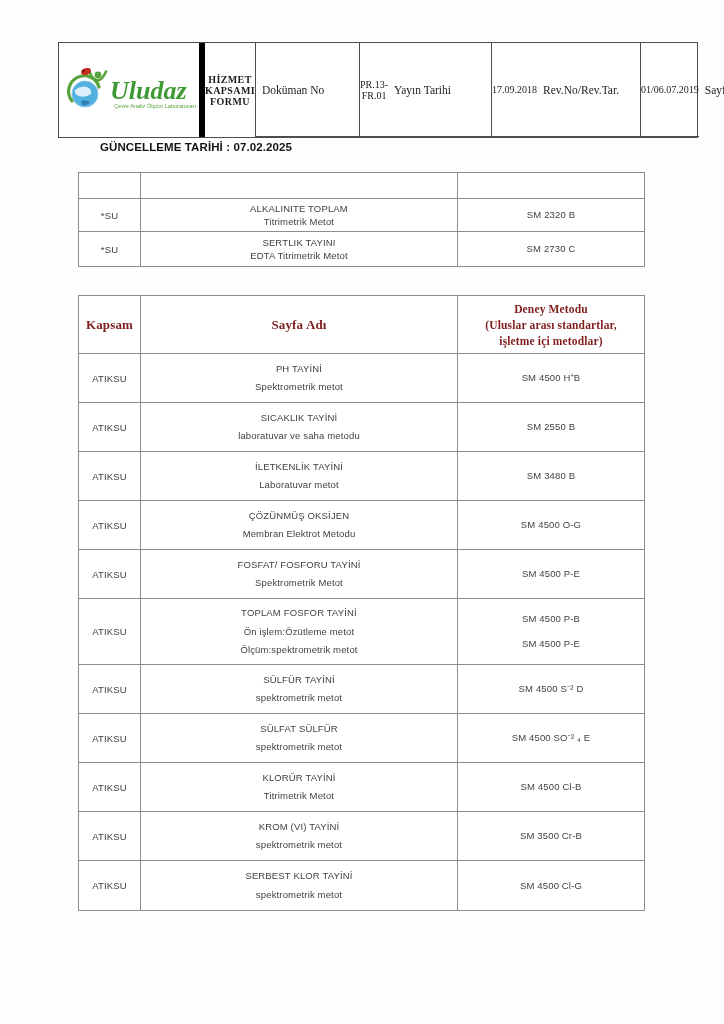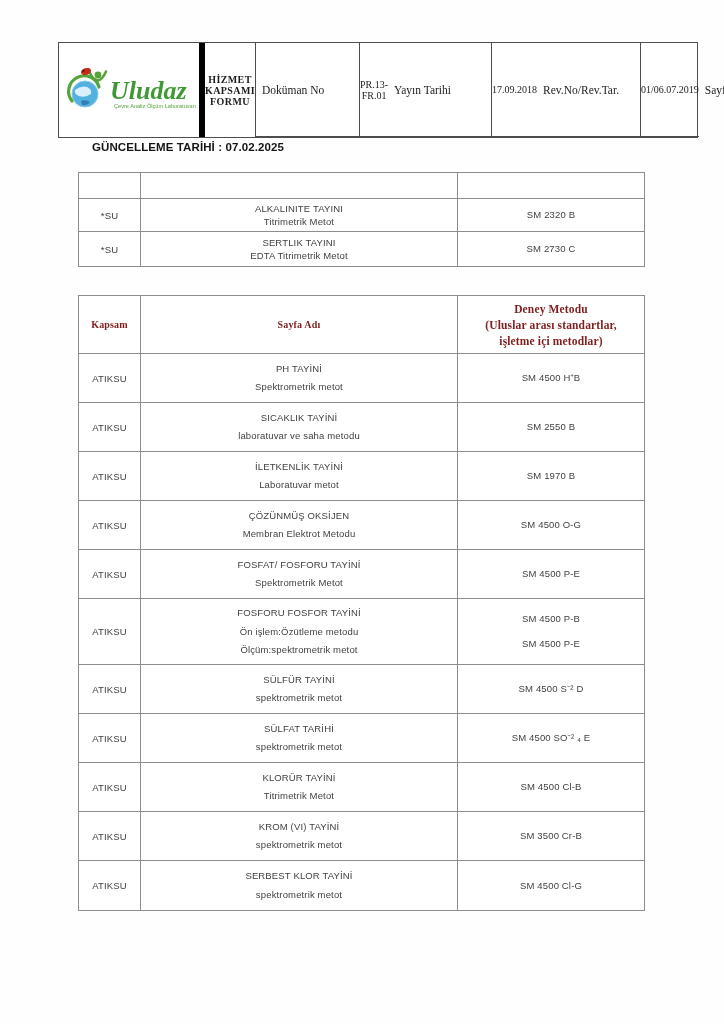--- a/index.html
+++ b/index.html
@@ -34,21 +34,21 @@
     display:flex; align-items:center; padding-left:6px;
     font-family:"Liberation Serif", serif; font-size:11.5px; color:#1c1c1c;
   }
   .info-value {
     flex:1; display:flex; align-items:center; justify-content:center;
     font-family:"Liberation Serif", serif; font-size:10px; color:#1c1c1c; text-align:center;
   }
 
   
   .update-line {
-    position:absolute; left:92px; top:141px;
+    position:absolute; left:100px; top:141px;
     font-size:11.5px; font-weight:bold; color:#141414; letter-spacing:0.1px;
   }
 
   
   .dtable {
     position:absolute; left:78px; width:567px;
     border:1px solid #8d8d8d; box-sizing:border-box; background:#fff;
   }
   .dtable .row { display:flex; border-bottom:1px solid #8d8d8d; box-sizing:border-box; }
   .dtable .rows .row:last-child { border-bottom:none; }
@@ -72,21 +72,21 @@
   
   #atiksu-table { top:295px; }
   #atiksu-table .hrow { height:58px; }
   #atiksu-table .hrow .cell { justify-content:center; }
   #atiksu-table .hrow .line { margin:1px 0; }
   .hdr-serif {
     font-family:"Liberation Serif", serif; font-weight:bold;
     font-size:12.5px; color:#7f1d1d;
   }
   .hdr-serif .line { font-size:11.5px; line-height:14px; }
-  .hdr-single { font-size:10px; }
+  .hdr-single { font-size:13px; }
   #atiksu-table .rows .row { min-height:49px; }
   #atiksu-table .rows .row:nth-of-type(6) { min-height:66px; }
 </style>
 </head>
 <body>
 
 <div class="page">
 
   <div class="header-box">
     <div class="logo-cell">
@@ -144,21 +144,21 @@
     <div class="row hrow">
       <div class="cell c1"></div>
       <div class="cell c2"></div>
       <div class="cell c3"></div>
     </div>
     <div class="rows">
 
     <div class="row">
           <div class="cell c1">*SU</div>
           <div class="cell c2">
-            <div class="line">ALKALINITE TAYINI</div>
+            <div class="line">ALKALINITE TOPLAM</div>
             <div class="line">Titrimetrik Metot</div>
           </div>
           <div class="cell c3">
             <div class="line">SM 2320 B</div>
           </div>
         </div>
         <div class="row">
           <div class="cell c1">*SU</div>
           <div class="cell c2">
             <div class="line">SERTLIK TAYINI</div>
@@ -203,21 +203,21 @@
             <div class="line">SM 2550 B</div>
           </div>
         </div>
         <div class="row">
           <div class="cell c1">ATIKSU</div>
           <div class="cell c2">
             <div class="line">İLETKENLİK TAYİNİ</div>
             <div class="line">Laboratuvar metot</div>
           </div>
           <div class="cell c3">
-            <div class="line">SM 1970 B</div>
+            <div class="line">SM 3480 B</div>
           </div>
         </div>
         <div class="row">
           <div class="cell c1">ATIKSU</div>
           <div class="cell c2">
             <div class="line">ÇÖZÜNMÜŞ OKSİJEN</div>
             <div class="line">Membran Elektrot Metodu</div>
           </div>
           <div class="cell c3">
             <div class="line">SM 4500 O-G</div>
@@ -229,43 +229,43 @@
             <div class="line">FOSFAT/ FOSFORU TAYİNİ</div>
             <div class="line">Spektrometrik Metot</div>
           </div>
           <div class="cell c3">
             <div class="line">SM 4500 P-E</div>
           </div>
         </div>
         <div class="row">
           <div class="cell c1">ATIKSU</div>
           <div class="cell c2">
-            <div class="line">FOSFORU FOSFOR TAYİNİ</div>
-            <div class="line">Ön işlem:Özütleme metodu</div>
+            <div class="line">TOPLAM FOSFOR TAYİNİ</div>
+            <div class="line">Ön işlem:Özütleme metot</div>
             <div class="line">Ölçüm:spektrometrik metot</div>
           </div>
           <div class="cell c3">
             <div class="line">SM 4500 P-B</div>
             <div class="line">SM 4500 P-E</div>
           </div>
         </div>
         <div class="row">
           <div class="cell c1">ATIKSU</div>
           <div class="cell c2">
             <div class="line">SÜLFÜR TAYİNİ</div>
             <div class="line">spektrometrik metot</div>
           </div>
           <div class="cell c3">
             <div class="line">SM 4500 S⁻² D</div>
           </div>
         </div>
         <div class="row">
           <div class="cell c1">ATIKSU</div>
           <div class="cell c2">
-            <div class="line">SÜLFAT TARİHİ</div>
+            <div class="line">SÜLFAT SÜLFÜR</div>
             <div class="line">spektrometrik metot</div>
           </div>
           <div class="cell c3">
             <div class="line">SM 4500 SO⁻² ₄ E</div>
           </div>
         </div>
         <div class="row">
           <div class="cell c1">ATIKSU</div>
           <div class="cell c2">
             <div class="line">KLORÜR TAYİNİ</div>

